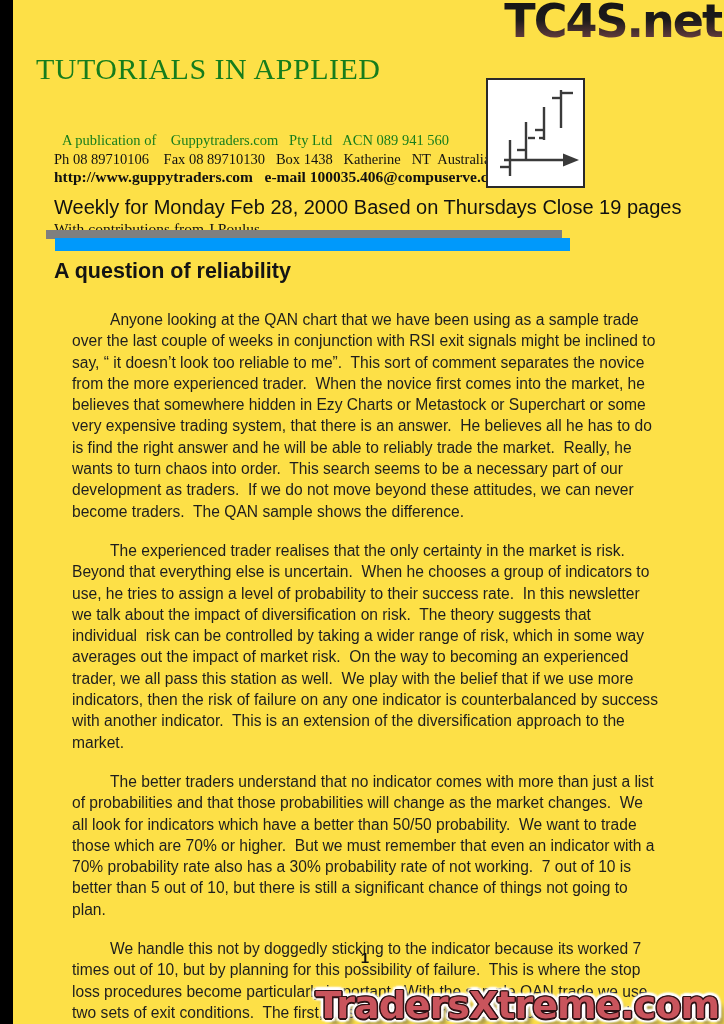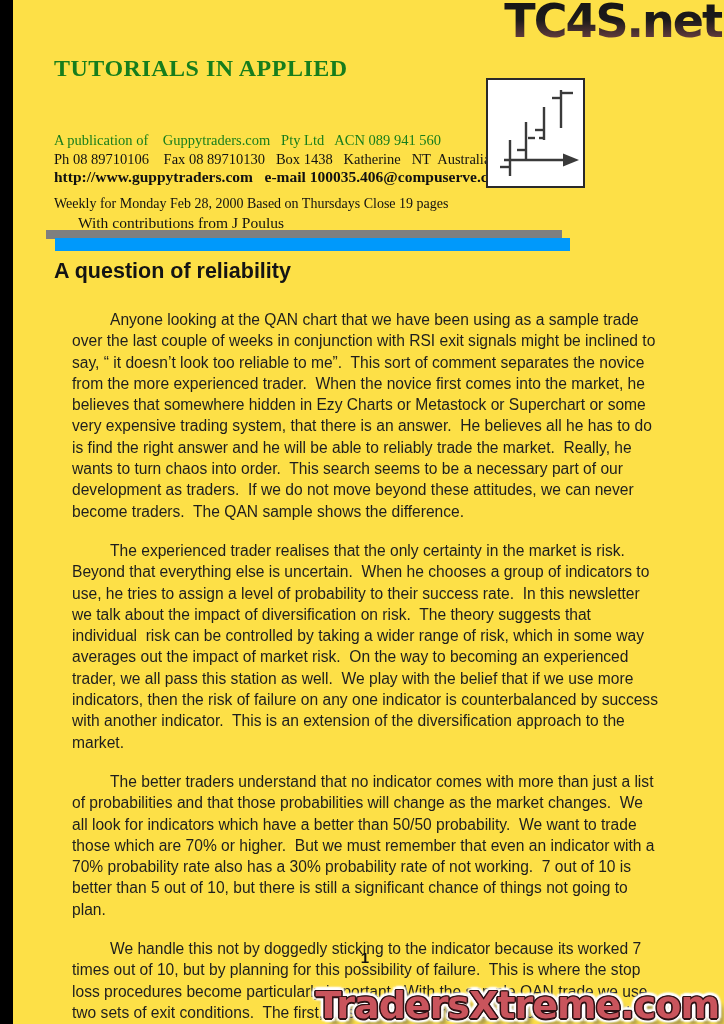--- a/index.html
+++ b/index.html
@@ -7,32 +7,32 @@
         font-family:"Liberation Sans",sans-serif;color:#1c1c1c;}
   .edge-strip{position:absolute;left:0;top:0;width:13px;height:1024px;background:#000;}
 
   
   .tc4s{position:absolute;top:-6px;right:2px;font-family:"DejaVu Sans",sans-serif;
         font-weight:bold;font-size:46px;letter-spacing:-2px;
         background:linear-gradient(180deg,#141414 0%,#1c1a1a 48%,#8a5050 100%);
         -webkit-background-clip:text;background-clip:text;color:transparent;}
 
   
-  .title{position:absolute;left:54px;top:50px;font-family:"Liberation Serif",serif;
-         font-weight:bold;font-size:24px;line-height:37px;color:#177d1c;letter-spacing:.5px;}
-  .publine{position:absolute;left:54px;top:132px;font-family:"Liberation Serif",serif;
+  .title{position:absolute;left:36px;top:50px;font-family:"Liberation Serif",serif;
+         font-weight:normal;font-size:30px;line-height:37px;color:#177d1c;letter-spacing:.5px;}
+  .publine{position:absolute;left:62px;top:132px;font-family:"Liberation Serif",serif;
            font-size:14.5px;color:#177d1c;white-space:pre-wrap;}
   .contactline{position:absolute;left:54px;top:151px;font-family:"Liberation Serif",serif;
            font-size:14.5px;color:#111;white-space:pre-wrap;}
   .webline{position:absolute;left:54px;top:168px;font-family:"Liberation Serif",serif;
            font-size:15.5px;font-weight:bold;color:#111;white-space:pre-wrap;}
-  .issue1{position:absolute;left:54px;top:196px;font-family:Liberation Serif, serif;
-          font-size:14px;color:#111;}
-  .issue2{position:absolute;left:54px;top:214px;font-family:"Liberation Serif",serif;
-          font-size:15.5px;color:#111;margin-left:24px;}
+  .issue1{position:absolute;left:54px;top:196px;font-family:Liberation Sans, sans-serif;
+          font-size:20px;color:#111;}
+  .issue2{position:absolute;left:54px;top:220px;font-family:"Liberation Serif",serif;
+          font-size:15.5px;color:#111;}
 
   .chartbox{position:absolute;left:486px;top:78px;width:95px;height:106px;
             border:2px solid #2a2a2a;background:#fff;}
 
   .bar-gray{position:absolute;left:46px;top:230px;width:516px;height:9px;background:#7f7f7f;}
   .bar-blue{position:absolute;left:55px;top:238px;width:515px;height:13px;background:#0099fb;}
 
   .heading{position:absolute;left:54px;top:259px;font-size:21.5px;font-weight:bold;color:#141414;text-align:center;}
 
   .bodytext{position:absolute;left:54px;top:291px;width:622px;

